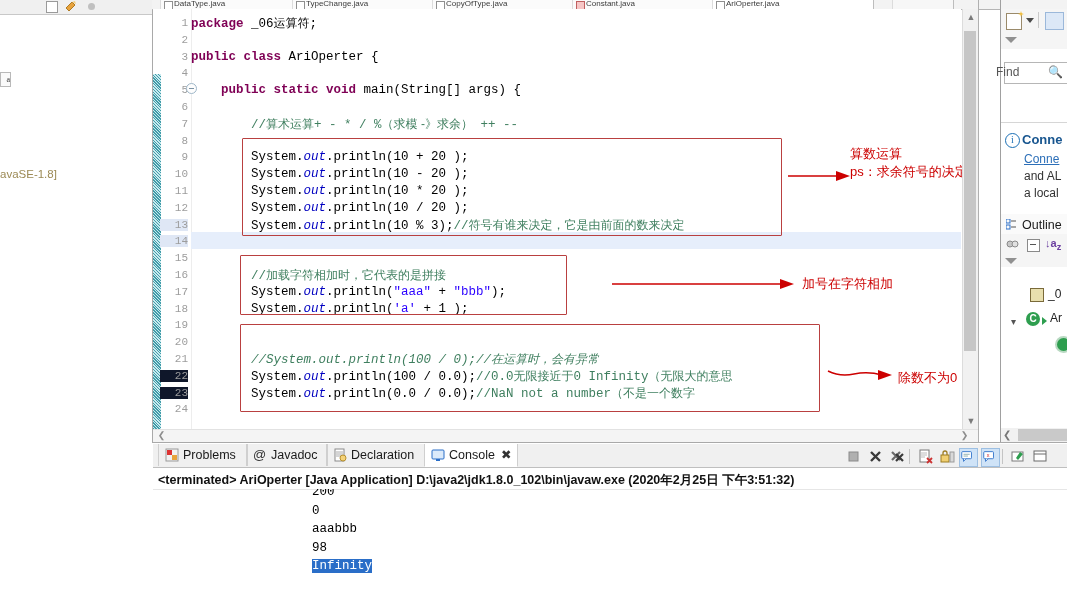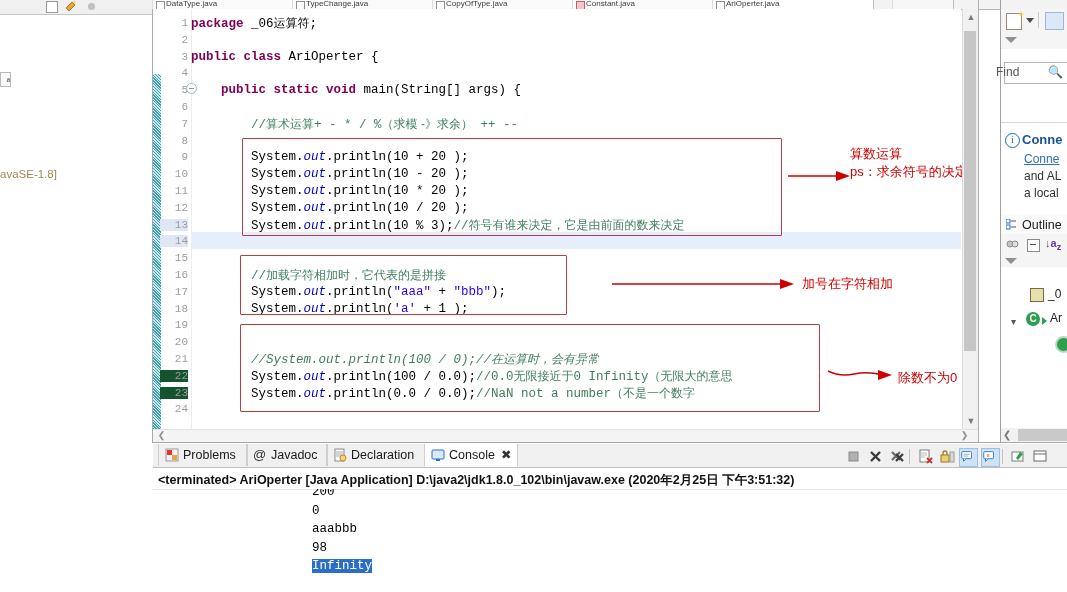--- a/index.html
+++ b/index.html
@@ -32,21 +32,21 @@
 
   
   #editor-body{left:153px;top:9px;width:808px;height:420px;background:#fff;overflow:hidden;}
   #gutter-change{left:153px;top:74px;width:8px;height:355px;
       background:repeating-linear-gradient(45deg,#1f8a99 0 1px,#bfe6ec 1px 2px);opacity:.85;}
   #gutter-numbers{left:161px;top:9px;width:30px;height:420px;background:#ffffff;border-right:1px solid #ededed;}
   .lnum{position:absolute;right:3px;width:28px;text-align:right;color:#9d9d9d;font-size:11px;
         font-family:"Liberation Mono",monospace;}
   .lnum.hl13{background:#dfe7f5;}
   .lnum.hl14{background:#dfe7f5;}
-  .lnum.hl22,.lnum.hl23{background:#14532d;}
+  .lnum.hl22,.lnum.hl23{background:#0f172a;}
   #fold5{left:186px;top:83px;width:9px;height:9px;border:1px solid #9fb7c9;border-radius:50%;
       background:#fdfdfd;}
   #fold5:after{content:"";position:absolute;left:2px;top:4px;width:5px;height:1px;background:#7b93a5;}
 
   #code-layer{left:191px;top:9px;width:770px;height:420px;}
   .cline{position:absolute;left:0;white-space:pre;font-family:"Liberation Mono","DejaVu Sans Mono",monospace;
          font-size:12.5px;line-height:16.8px;color:#000;}
   .kw{color:#7f0055;font-weight:bold;}
   .cmt{color:#3f7f5f;}
   .str{color:#2a00ff;}
@@ -147,21 +147,21 @@
     <svg class="abs" id="left-tb-ico2" viewBox="0 0 13 12">
       <path d="M2 8 L8 2 L11 5 L5 11 Z" fill="#e8a33d" stroke="#b07b23" stroke-width="1"></path>
       <path d="M8 2 L11 1 L12 4 Z" fill="#f3cf7e"></path>
     </svg>
     <div class="abs" id="left-tb-ico3"></div>
     <div class="abs" id="left-node-icon">a</div>
     <div class="abs" id="left-jre-label">avaSE-1.8]</div>
   </div>
 
   <div class="abs" id="editor-tabbar">
-    <div class="etab" style="left:0px;width:140px;text-align:center;">
+    <div class="etab" style="left:8px;width:140px;text-align:center;">
       <span class="tico"></span>
       <span class="tlbl">DataType.java</span>
     </div>
     <div class="etab" style="left:140px;width:140px;">
       <span class="tico"></span>
       <span class="tlbl">TypeChange.java</span>
     </div>
     <div class="etab" style="left:280px;width:140px;">
       <span class="tico"></span>
       <span class="tlbl">CopyOfType.java</span>

